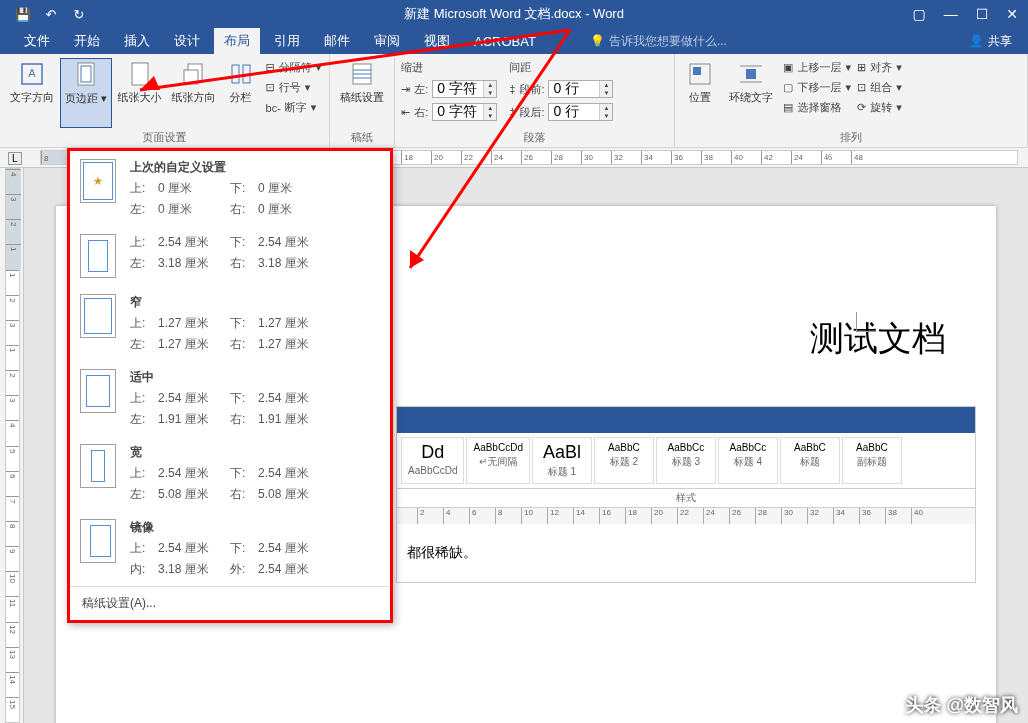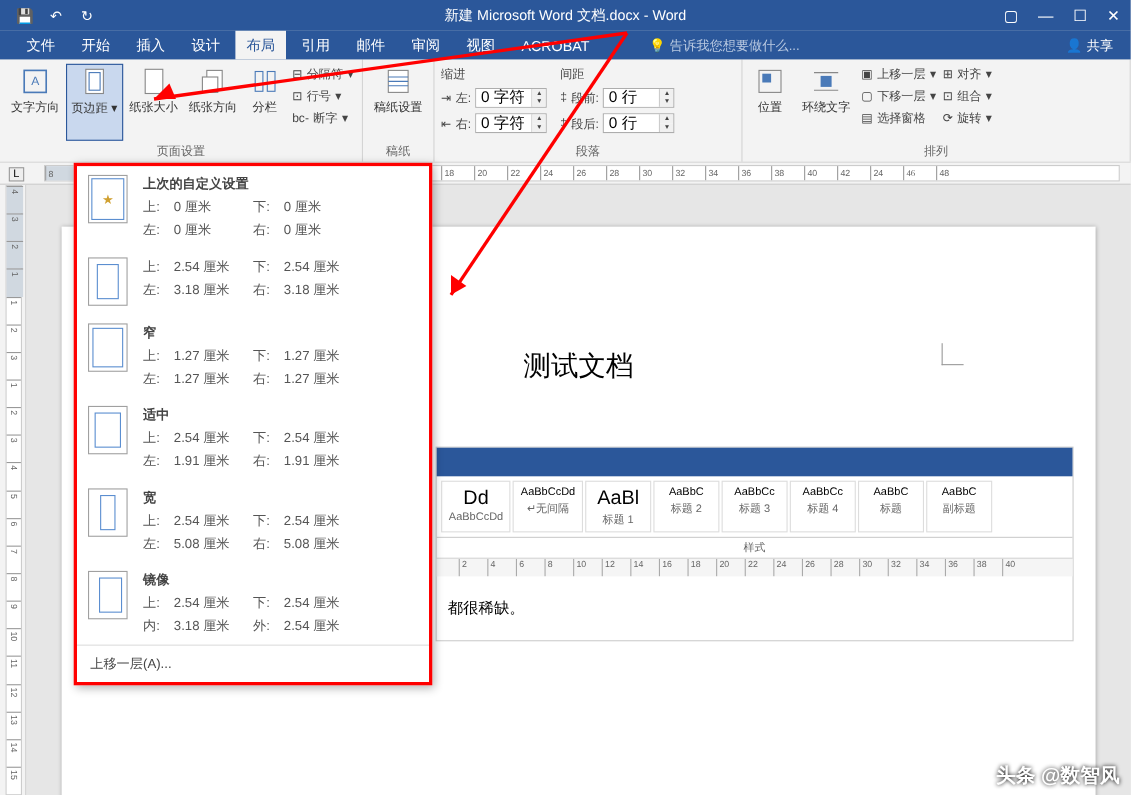--- a/index.html
+++ b/index.html
@@ -38,21 +38,21 @@
     .ruler-tick { border-left: 1px solid #999; padding-left: 2px; height: 100%; display: flex; align-items: center; }
     .ruler-dark { background: #d0d8e0; height: 15px; }
     .l-marker { position: absolute; left: 8px; top: 4px; font-size: 10px; border: 1px solid #999; padding: 0 3px; background: #eee; }
     
     .ruler-v-inner { position: absolute; left: 5px; top: 0; width: 15px; background: white; border: 1px solid #ccc; display: flex; flex-direction: column; font-size: 8px; color: #666; height: 555px; }
     .ruler-v-tick { border-top: 1px solid #999; height: 30px; writing-mode: vertical-lr; padding-top: 2px; display: flex; align-items: center; }
     .ruler-v-dark { background: #d0d8e0; width: 15px; }
     
     .doc-area { position: absolute; left: 24px; top: 168px; right: 0; bottom: 0; background: #e6e6e6; overflow: hidden; }
     .page { position: absolute; left: 32px; top: 38px; width: 940px; height: 700px; background: white; box-shadow: 0 0 4px rgba(0,0,0,0.3); padding: 50px; }
-    .doc-title { font-family: Liberation Serif, serif; font-size: 25px; text-align: center; margin-top: 60px; }
+    .doc-title { font-family: Liberation Serif, serif; font-size: 34px; text-align: right; margin-top: 60px; }
     .doc-text { font-family: "SimSun", serif; font-size: 17px; margin-top: 20px; }
     .page-corner { position: absolute; right: 120px; top: 106px; width: 20px; height: 20px; border-left: 1px solid #999; border-bottom: 1px solid #999; }
     
     .embedded { position: absolute; left: 396px; top: 406px; width: 580px; background: white; border: 1px solid #ccc; }
     .emb-title { background: #2b579a; color: white; font-size: 11px; padding: 5px 10px; height: 26px; }
     .emb-styles { display: flex; padding: 4px; gap: 2px; border-bottom: 1px solid #ccc; }
     .style-box { border: 1px solid #ddd; padding: 4px 6px; text-align: center; font-size: 11px; min-width: 60px; }
     .style-sample { font-size: 13px; margin-bottom: 2px; }
     .emb-label { text-align: center; font-size: 10px; color: #666; padding: 2px; border-bottom: 1px solid #ccc; }
     .emb-ruler { height: 16px; background: #f5f5f5; display: flex; font-size: 8px; color: #666; padding-left: 20px; overflow: hidden; }
@@ -503,21 +503,21 @@
           <span>2.54 厘米</span>
           <span>下:</span>
           <span>2.54 厘米</span>
         <span>内:</span>
           <span>3.18 厘米</span>
           <span>外:</span>
           <span>2.54 厘米</span>
       </div>
     </div>
     </div>
-    <div class="custom-margins">上移一层(A)...</div>
+    <div class="custom-margins">稿纸设置(A)...</div>
   </div>
 
 <svg class="arrow" style="left:100px; top:20px;" width="500" height="260">
   <line x1="470" y1="10" x2="40" y2="70" class="arrow-line"></line>
   <polygon points="40,70 54,56 60,70" class="arrow-head"></polygon>
   <line x1="470" y1="10" x2="310" y2="248" class="arrow-line"></line>
   <polygon points="310,248 310,230 324,240" class="arrow-head"></polygon>
 </svg>
 
 <div class="watermark">头条 @数智风</div>

